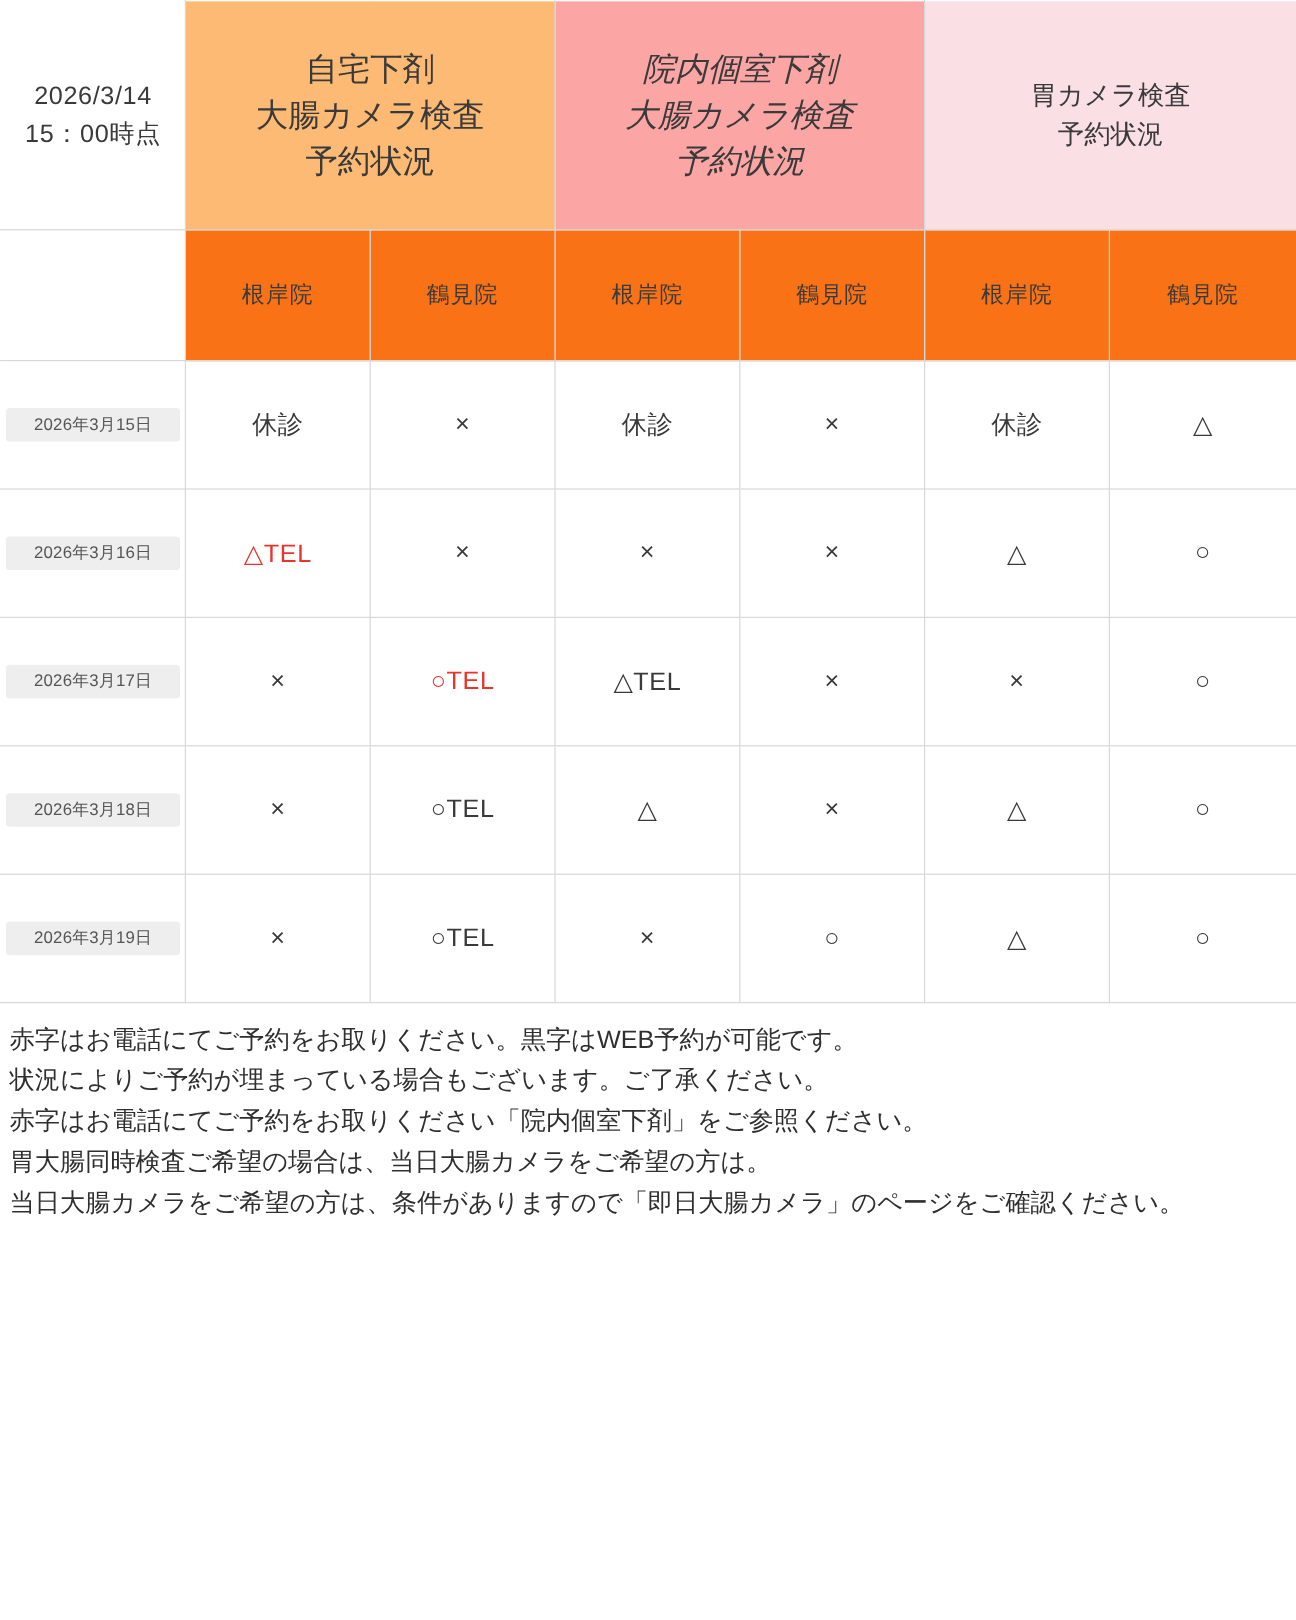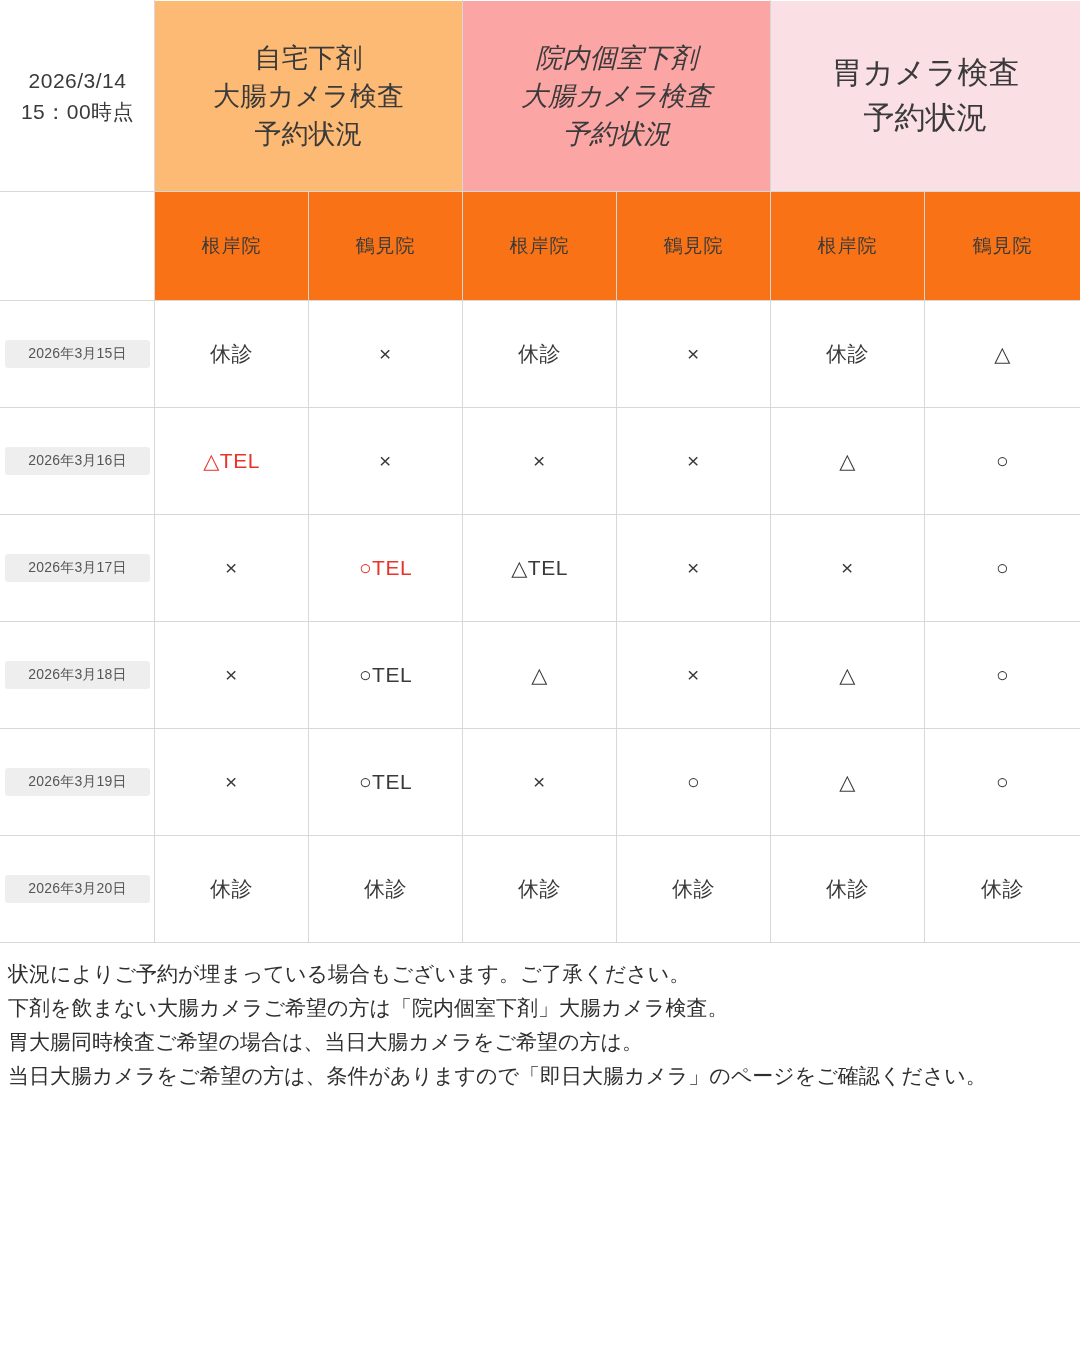--- a/index.html
+++ b/index.html
@@ -54,21 +54,21 @@
     height: 190px;
     font-size: 27px;
     font-weight: bold;
     line-height: 1.42;
     color: #3a3a3a;
     border-top: 1px solid #ffffff !important;
   }
   .grp-home { background: #fdba74; }
   .grp-clinic { background: #fca5a5; font-style: italic; }
   .grp-gastro { background: #fadfe4; }
-  .grp-gastro-inner { font-size: 31px; line-height: 1.45; }
+  .grp-gastro-inner { font-size: 22px; line-height: 1.45; }
 
   
   .hdr-blank {
     height: 108px;
     background: #ffffff;
     border-left: 1px solid #ffffff !important;
   }
   .hdr-branch {
     height: 108px;
     background: #f97316;
@@ -211,36 +211,26 @@
           <span class="date-pill">2026年3月19日</span>
         </td>
         <td class="status-cell"><span class="mark">×</span></td>
         <td class="status-cell"><span class="mark">○TEL</span></td>
         <td class="status-cell"><span class="mark">×</span></td>
         <td class="status-cell"><span class="mark">○</span></td>
         <td class="status-cell"><span class="mark">△</span></td>
         <td class="status-cell"><span class="mark">○</span></td>
       </tr>
 
-      <tr class="data-row">
-        <td class="date-cell">
-          <span class="date-pill">2026年3月20日</span>
-        </td>
-        <td class="status-cell"><span class="mark">休診</span></td>
-        <td class="status-cell"><span class="mark">休診</span></td>
-        <td class="status-cell"><span class="mark">休診</span></td>
-        <td class="status-cell"><span class="mark">休診</span></td>
-        <td class="status-cell"><span class="mark">休診</span></td>
-        <td class="status-cell"><span class="mark">休診</span></td>
-      </tr>
 
 
     </tbody>
   </table>
 
   <div class="notes">
+    <p>赤字はお電話にてご予約をお取りください。黒字はWEB予約が可能です。</p>
     <p>状況によりご予約が埋まっている場合もございます。ご了承ください。</p>
-    <p>下剤を飲まない大腸カメラご希望の方は「院内個室下剤」大腸カメラ検査。</p>
+    <p>赤字はお電話にてご予約をお取りください「院内個室下剤」をご参照ください。</p>
     <p>胃大腸同時検査ご希望の場合は、当日大腸カメラをご希望の方は。</p>
     <p>当日大腸カメラをご希望の方は、条件がありますので「即日大腸カメラ」のページをご確認ください。</p>
   </div>
 
 </div>
 
 </body></html>

